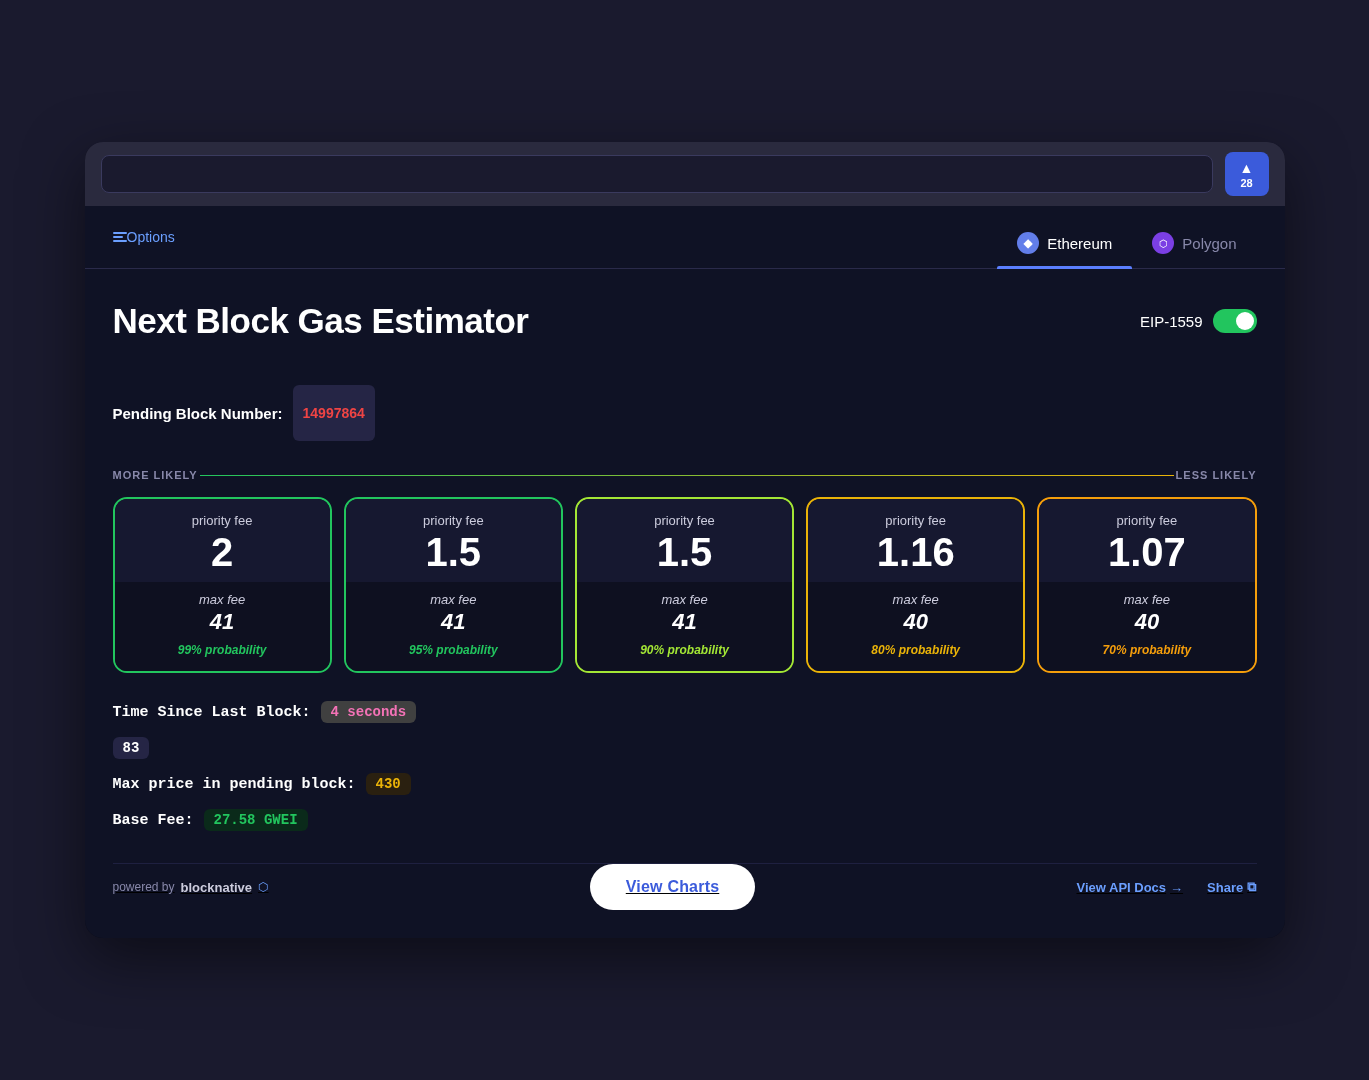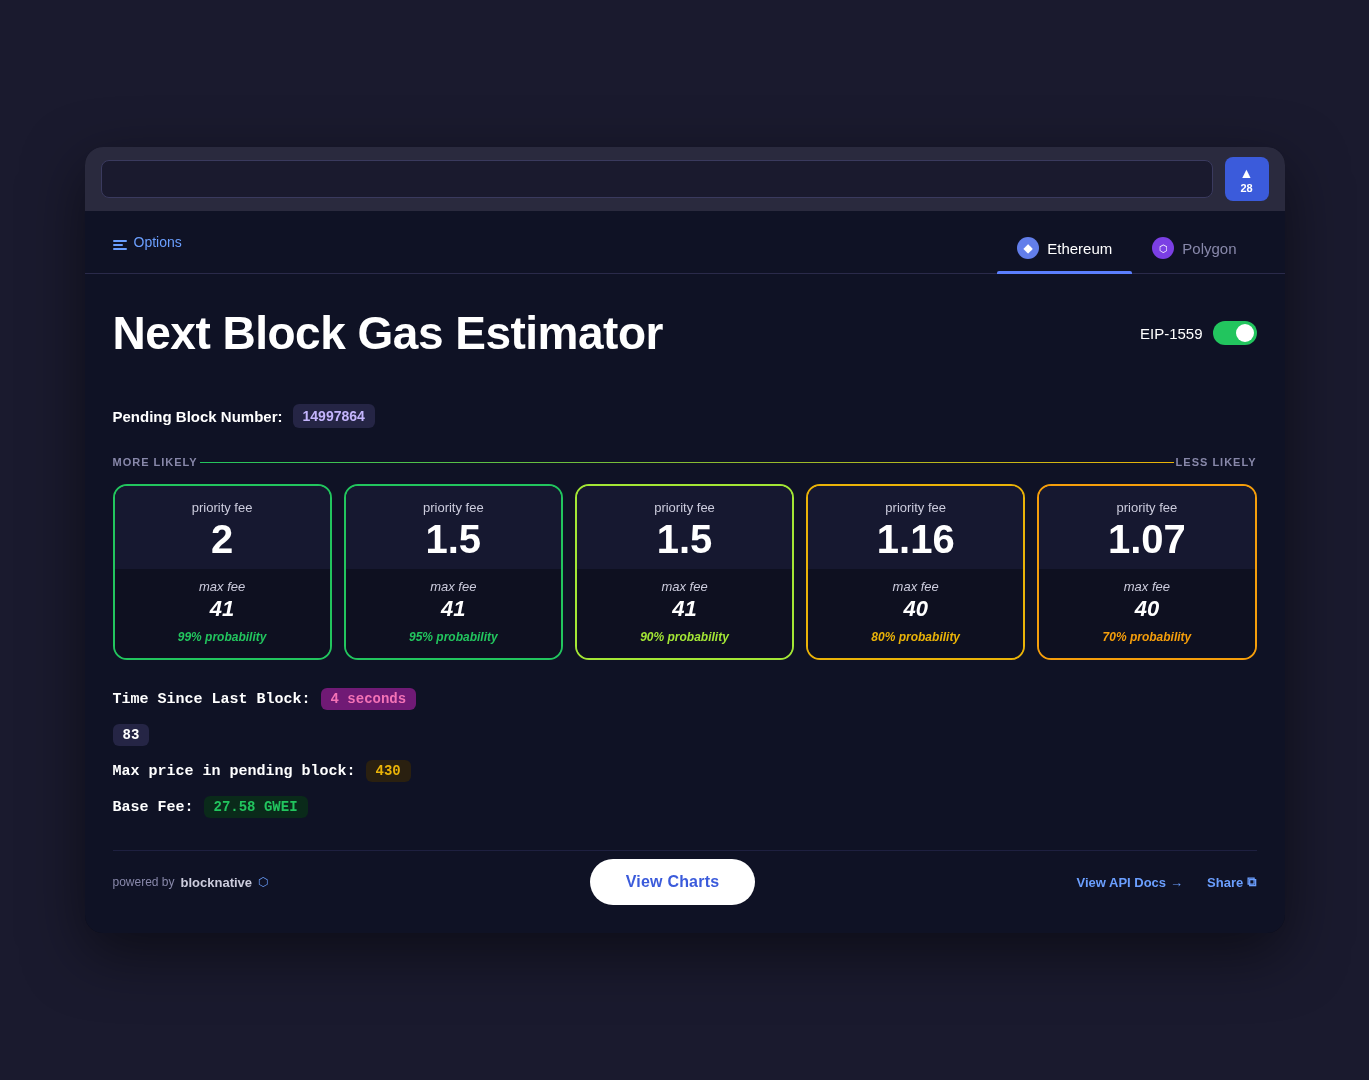--- a/index.html
+++ b/index.html
@@ -62,22 +62,22 @@
       align-items: center;
       padding: 16px 28px 0;
       border-bottom: 1px solid #2a2a4a;
       gap: 0;
     }
     .options-btn {
       color: #6b9fff;
       font-size: 14px;
       font-weight: 500;
       display: flex;
-      align-items: flex-end;
-      gap: 7px;
+      align-items: center;
+      gap: 0;
       cursor: pointer;
       padding-bottom: 16px;
       margin-right: auto;
     }
     .options-icon {
       display: flex;
       flex-direction: column;
       gap: 2px;
     }
     .options-icon span {
@@ -137,21 +137,21 @@
     .content {
       padding: 32px 28px 28px;
     }
     .page-header {
       display: flex;
       align-items: center;
       justify-content: space-between;
       margin-bottom: 20px;
     }
     .page-title {
-      font-size: 46px;
+      font-size: 35px;
       font-weight: 800;
       color: white;
       letter-spacing: -0.5px;
     }
     .eip-toggle {
       display: flex;
       align-items: center;
       gap: 10px;
       color: white;
       font-size: 15px;
@@ -179,22 +179,22 @@
       align-items: center;
       gap: 10px;
       margin-bottom: 28px;
       font-size: 15px;
       color: white;
       font-weight: 600;
       margin-top: 44px;
     }
     .block-number-badge {
       background: #252545;
-      color: #c4b5fd;
-      padding: 4px 10px;
+      color: #ef4444;
+      padding: 20px 10px;
       border-radius: 6px;
       font-size: 14px;
       font-weight: 600;
     }
     
     .likelihood-bar {
       display: flex;
       align-items: center;
       gap: 2px;
       margin-bottom: 16px;
@@ -276,42 +276,42 @@
       font-weight: 600;
       font-family: Liberation Mono, monospace;
     }
     .stat-badge {
       padding: 3px 10px;
       border-radius: 6px;
       font-size: 14px;
       font-weight: 600;
     }
     .stat-badge-pink {
-      background: #701a75;
+      background: #404040;
       color: #f472b6;
     }
     .stat-badge-dark {
       background: #252545;
       color: white;
     }
     .stat-badge-yellow {
       background: #2a2010;
       color: #eab308;
     }
     .stat-badge-green {
       background: #0a2a1a;
       color: #22c55e;
     }
     
     .footer {
       display: flex;
       align-items: center;
       justify-content: space-between;
-      padding-top: 8px;
       border-top: 1px solid #1e2040;
+      text-decoration: underline;
     }
     .powered-by {
       font-size: 12px;
       color: #8888aa;
       display: flex;
       align-items: center;
       gap: 6px;
     }
     .blocknative-logo {
       font-weight: 700;

